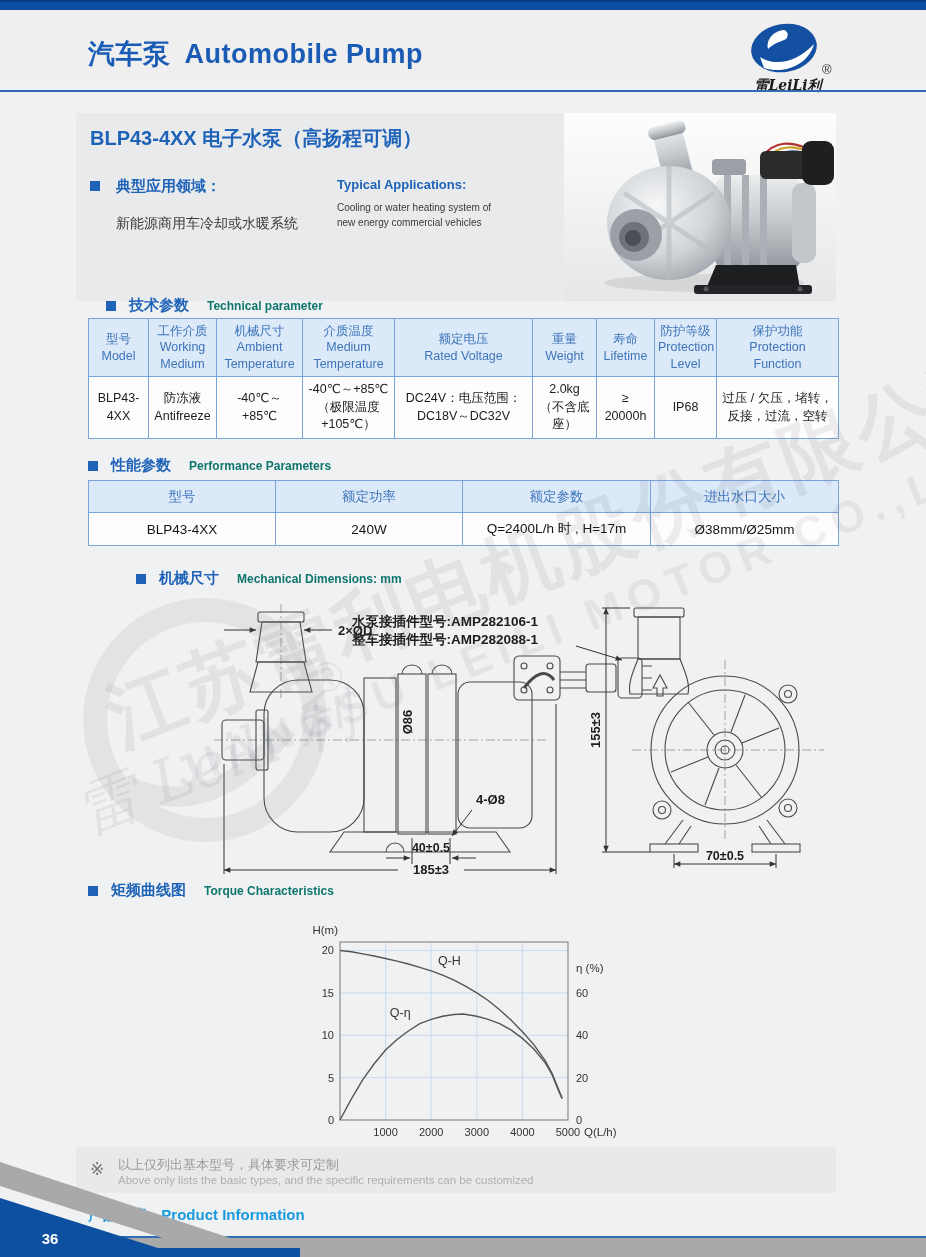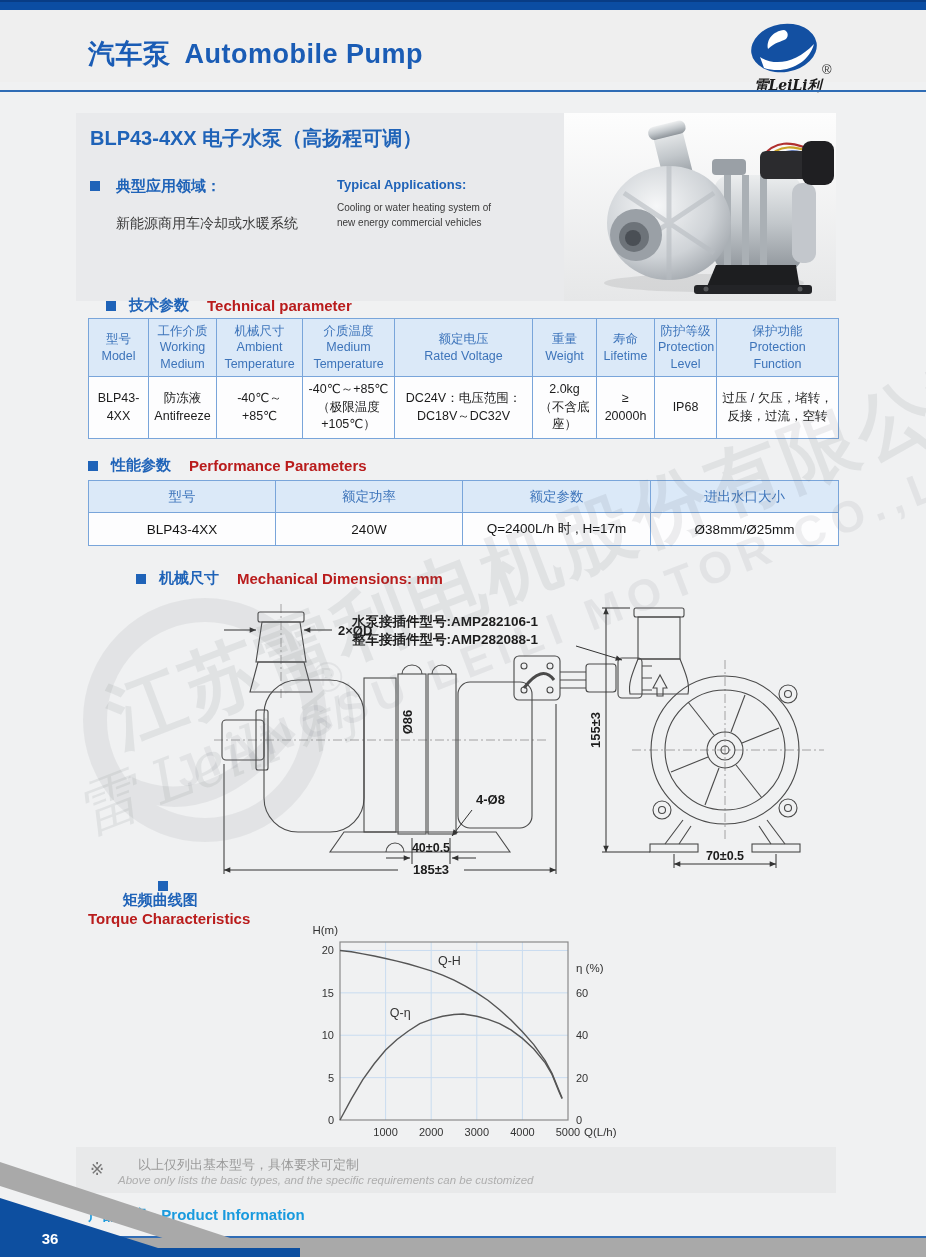--- a/index.html
+++ b/index.html
@@ -21,25 +21,25 @@
   .hero-sq{left:14px;top:68px;}
   .apps-zh-label{left:40px;top:64px;font-size:15px;font-weight:700;color:#1f63b8;}
   .apps-zh{left:40px;top:90px;font-size:14px;color:#3a3a3a;margin-top:12px;}
   .apps-en-label{left:261px;top:64px;font-size:13px;font-weight:700;color:#1f63b8;}
   .apps-en{left:261px;top:88px;font-size:10px;color:#3a3a3a;line-height:1.45;white-space:pre-line;}
   .photo{right:0;top:0;}
   
   .section{display:flex;align-items:center;}
   .section .sq{margin-right:13px;}
   .section .zh{font-size:15px;font-weight:700;color:#1f63b8;margin-right:18px;}
-  .section .en{font-size:15px;font-weight:600;color:#b91c1c;}
+  .section .en{font-size:12px;font-weight:600;color:#0f766e;}
   .sec-tech{left:106px;top:296px;}
   .sec-perf{left:88px;top:456px;}
   .sec-mech{left:88px;top:569px;margin-left:48px;}
-  .sec-torque{left:88px;top:881px;flex-direction:column;}
+  .sec-torque{left:88px;top:881px;}
   
   table{border-collapse:collapse;table-layout:fixed;background:#fdfdfe;}
   .t{left:88px;width:750px;}
   .t th,.t td{border:1px solid #79a5da;text-align:center;vertical-align:middle;
       white-space:pre-line;padding:2px 3px;box-sizing:border-box;}
   .t th{background:#dbe9f8;color:#3d74ba;font-weight:500;}
   .t1{top:318px;}
   .t1 th{height:58px;font-size:12.5px;line-height:1.3;}
   .t1 td{height:62px;font-size:12.5px;color:#1c1c1c;line-height:1.4;}
   .t2{top:480px;}
@@ -47,22 +47,22 @@
   .t2 td{height:33px;font-size:13.5px;color:#141414;}
   
   .drawing{left:76px;top:596px;}
   .drawing .cl{stroke:#909090;stroke-width:.8;stroke-dasharray:9 3 2 3;}
   .drawing text{font-family:"Liberation Sans","DejaVu Sans",sans-serif;}
   .chart{left:288px;top:920px;}
   .chart text{font-family:"Liberation Sans","DejaVu Sans",sans-serif;}
   
   .note{left:76px;top:1147px;width:760px;height:46px;background:#e8e9ea;}
   .note-sym{left:14px;top:12px;font-size:17px;color:#777;}
-  .note-zh{left:42px;top:9px;font-size:13px;color:#9a9a9a;margin-left:20px;}
-  .note-en{left:42px;top:27px;font-size:11.5px;color:#aeaeae;font-style:italic;}
+  .note-zh{left:42px;top:9px;font-size:13px;color:#9a9a9a;}
+  .note-en{left:42px;top:27px;font-size:11.5px;color:#aeaeae;}
   .footer-label{left:88px;top:1206px;font-size:15px;font-weight:700;color:#199ade;}
   .bottom-line{left:0;top:1236px;width:926px;height:2px;background:#2f6cb5;}
   .bottom-bar{left:0;top:1238px;width:926px;height:19px;background:#a9a9a9;}
   .corner{left:0;top:1140px;z-index:6;}
   
   .wm{pointer-events:none;z-index:5;white-space:nowrap;}
   .wm-cn{left:130px;top:668px;font-size:76px;color:#5d646b;opacity:.10;letter-spacing:4px;
          transform:rotate(-21deg);transform-origin:0 100%;font-weight:700;}
   .wm-en{left:185px;top:748px;font-size:44px;color:#5d646b;opacity:.09;letter-spacing:8px;
          transform:rotate(-21deg);transform-origin:0 100%;font-weight:700;}

